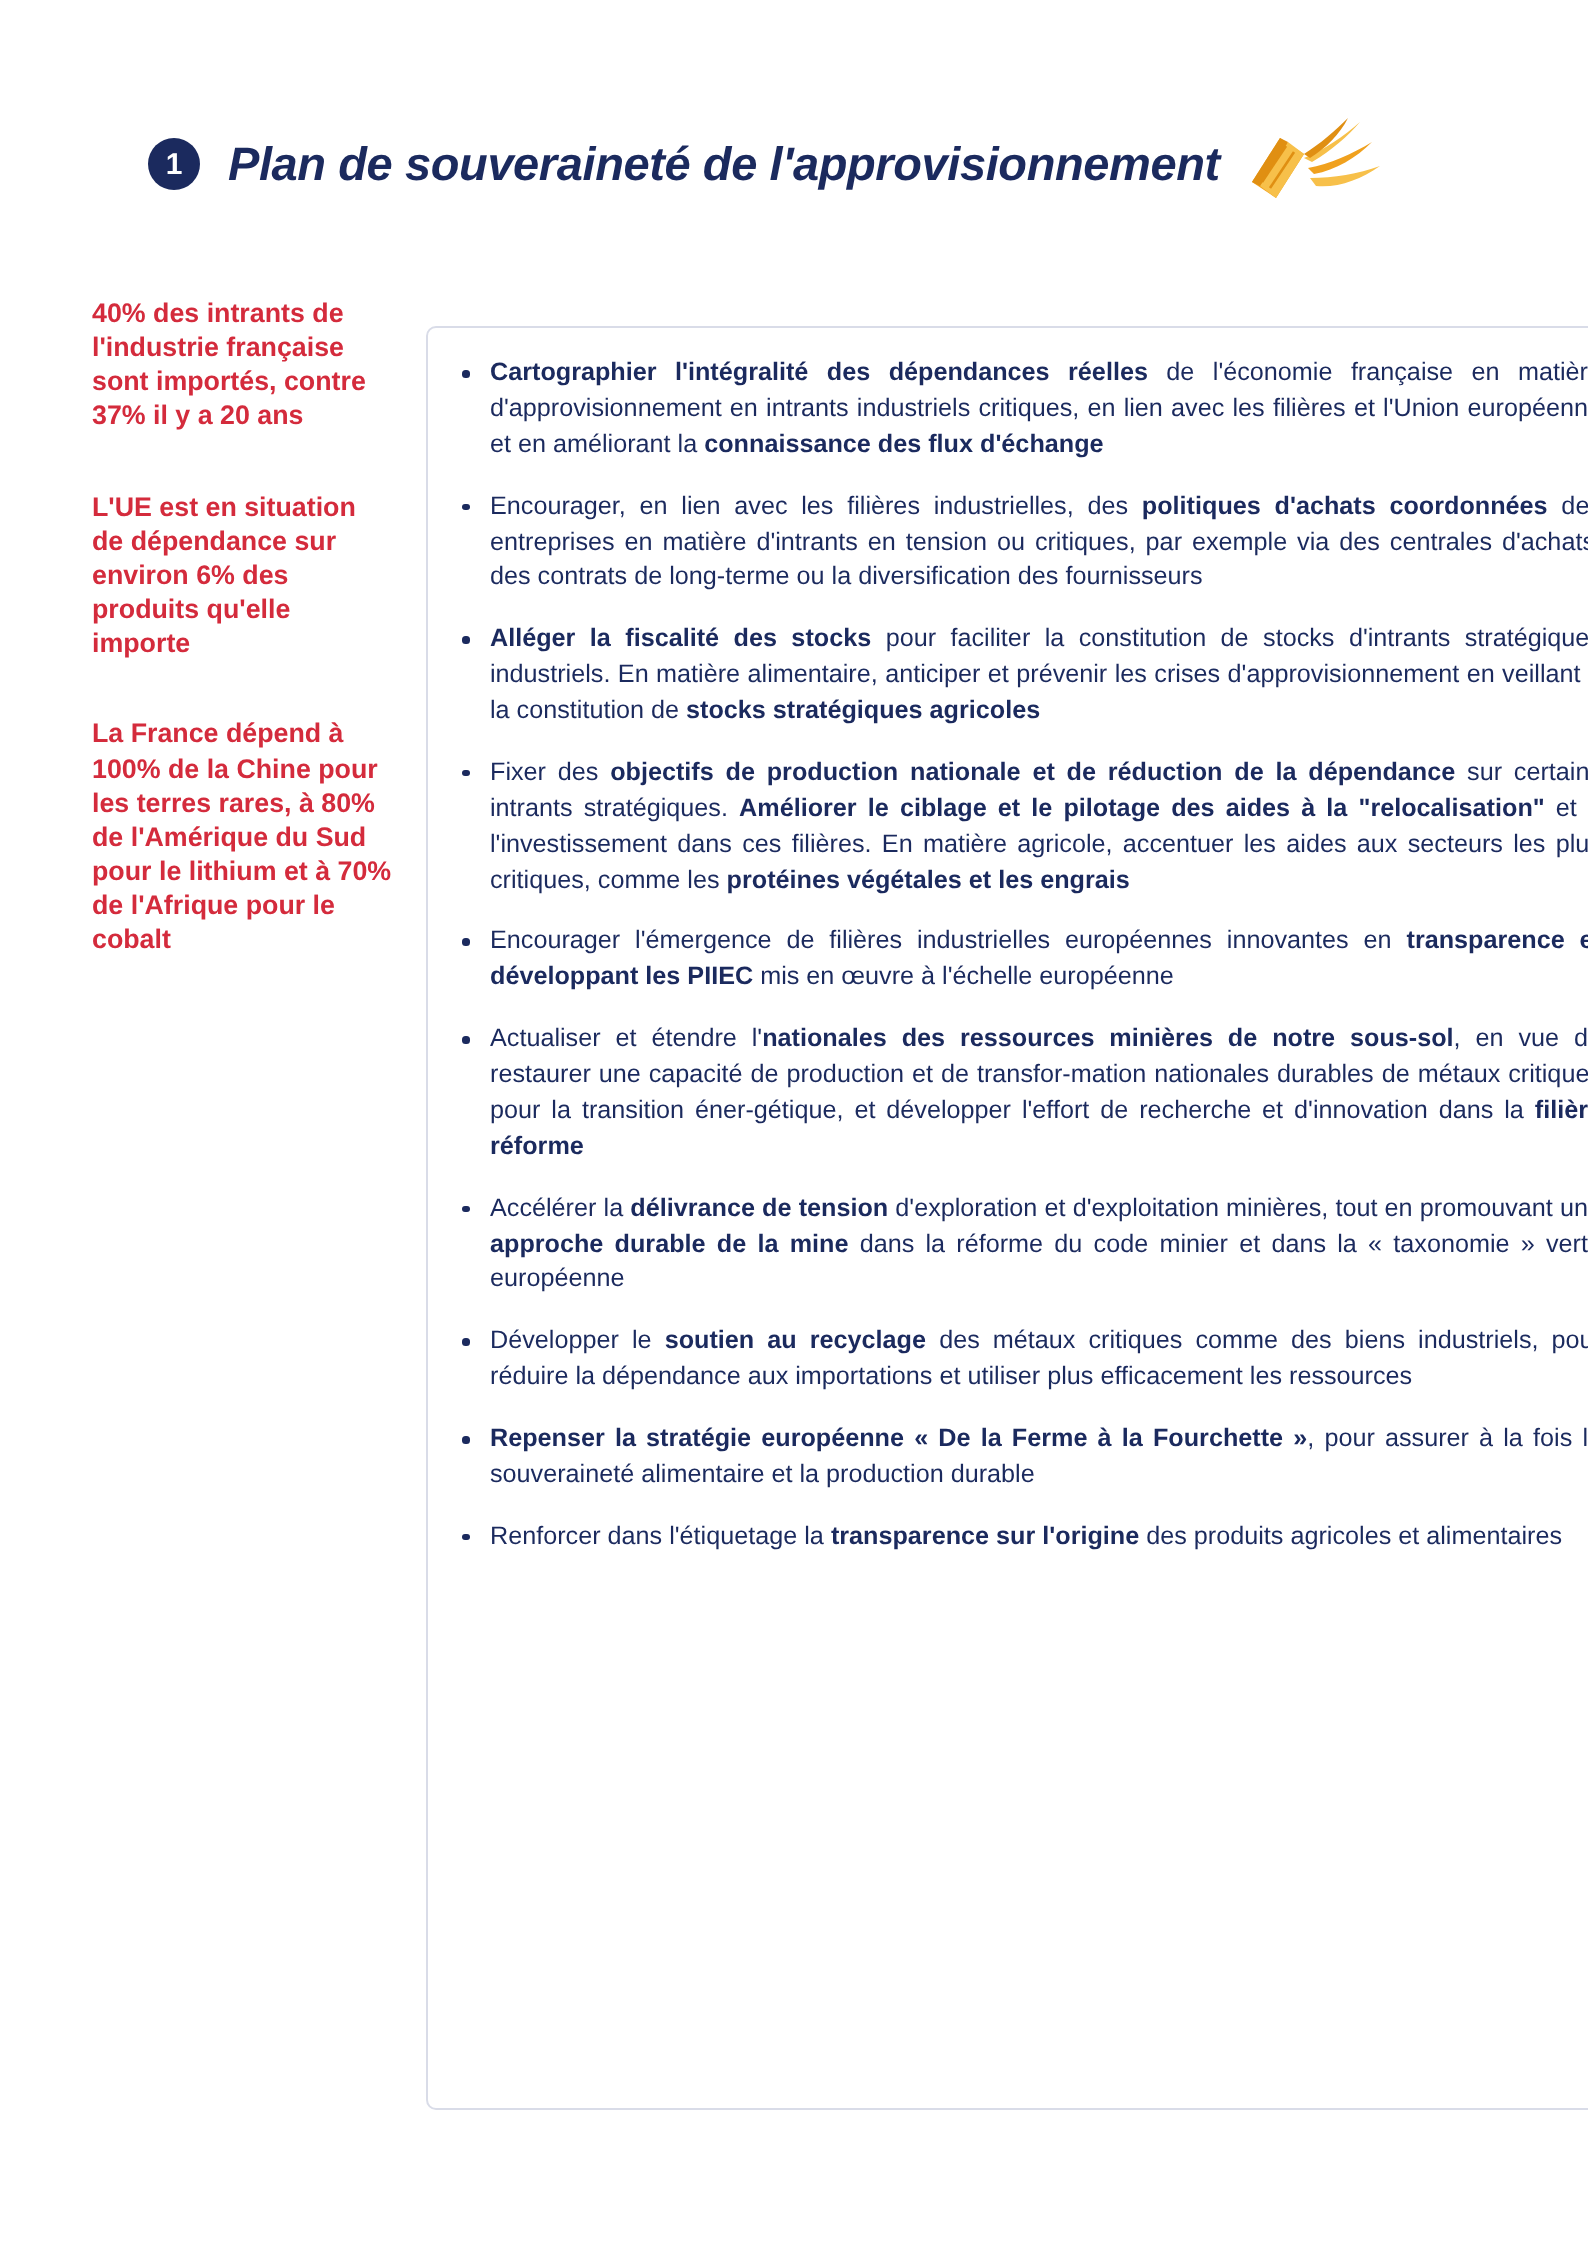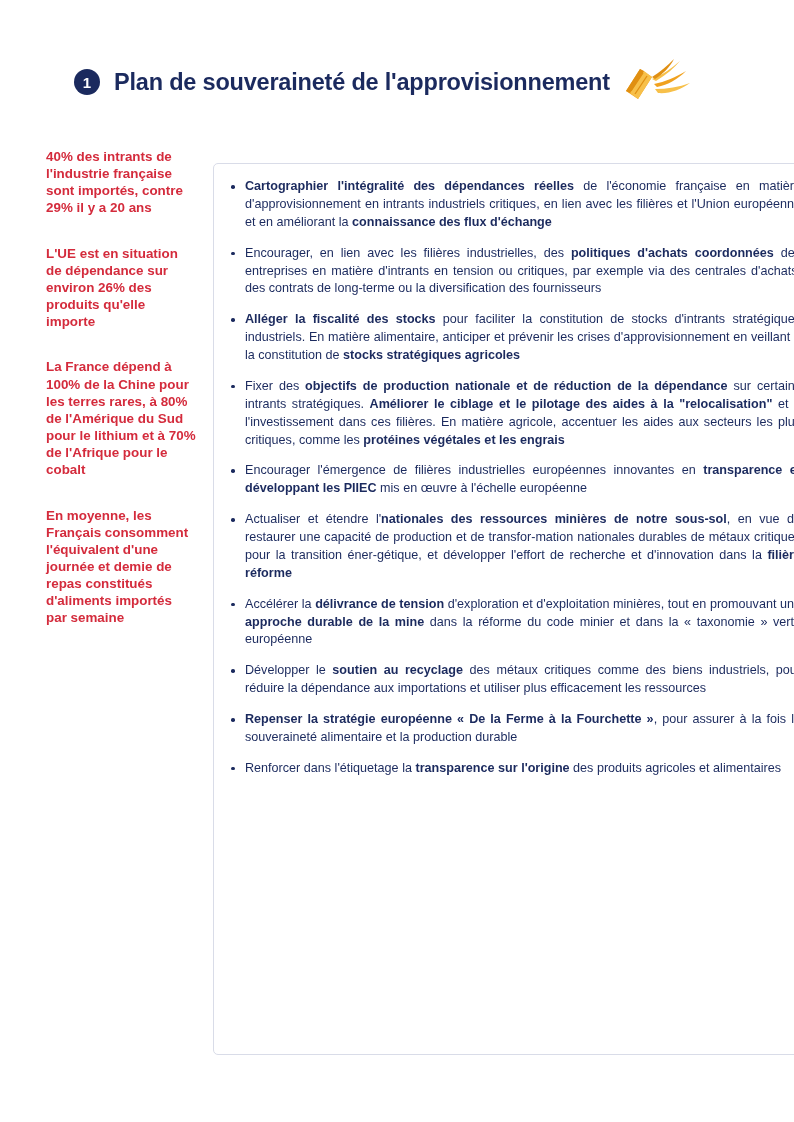--- a/index.html
+++ b/index.html
@@ -41,20 +41,21 @@
     flex: 0 0 auto;
     line-height: 1;
   }
   .header-title {
     margin-left: 14px;
     font-size: 23.5px;
     font-weight: bold;
     color: #1b2a5e;
     letter-spacing: -0.2px;
     white-space: nowrap;
+    font-style: italic;
   }
   .wheat-icon {
     margin-left: 10px;
     flex: 0 0 auto;
     display: block;
   }
 
   
   .stats {
     position: absolute;
@@ -129,24 +130,23 @@
         <path d="M30 20 C40 16 50 9 58 2 C52 9 44 16 34 22 Z" fill="#f7c04a"></path>
         <path d="M32 25 C43 23 54 18 64 12 C56 20 46 26 35 28 Z" fill="#f0a11e"></path>
         <path d="M33 30 C45 30 57 28 68 24 C58 31 47 35 36 34 Z" fill="#f7c04a"></path>
         <path d="M30 18 C38 13 46 6 52 0 C48 8 41 15 33 20 Z" fill="#e08f12"></path>
       </g>
     </svg>
   </span>
 </div>
 
 <div class="stats">
-  <div class="stat">40% des intrants de l'industrie française sont importés, contre 29% il y a 20 ans</div>
-  <div class="stat">L'UE est en situation de dépendance sur environ 26% des produits qu'elle importe</div>
+  <div class="stat">40% des intrants de l'industrie française sont importés, contre 37% il y a 20 ans</div>
+  <div class="stat">L'UE est en situation de dépendance sur environ 6% des produits qu'elle importe</div>
   <div class="stat">La France dépend à 100% de la Chine pour les terres rares, à 80% de l'Amérique du Sud pour le lithium et à 70% de l'Afrique pour le cobalt</div>
-  <div class="stat">En moyenne, les Français consomment l'équivalent d'une journée et demie de repas constitués d'aliments importés par semaine</div>
 </div>
 
 <div class="panel">
   <ul class="bullets">
     <li><b>Cartographier l'intégralité des dépendances réelles</b> de l'économie française en matière d'approvisionnement en intrants industriels critiques, en lien avec les filières et l'Union européenne et en améliorant la <b>connaissance des flux d'échange</b></li>
     <li>Encourager, en lien avec les filières industrielles, des <b>politiques d'achats coordonnées</b> des entreprises en matière d'intrants en tension ou critiques, par exemple via des centrales d'achats, des contrats de long-terme ou la diversification des fournisseurs</li>
     <li><b>Alléger la fiscalité des stocks</b> pour faciliter la constitution de stocks d'intrants stratégiques industriels. En matière alimentaire, anticiper et prévenir les crises d'approvisionnement en veillant à la constitution de <b>stocks stratégiques agricoles</b></li>
     <li>Fixer des <b>objectifs de production nationale et de réduction de la dépendance</b> sur certains intrants stratégiques. <b>Améliorer le ciblage et le pilotage des aides à la "relocalisation"</b> et à l'investissement dans ces filières. En matière agricole, accentuer les aides aux secteurs les plus critiques, comme les <b>protéines végétales et les engrais</b></li>
     <li>Encourager l'émergence de filières industrielles européennes innovantes en <b>transparence et développant les PIIEC</b> mis en œuvre à l'échelle européenne</li>
     <li>Actualiser et étendre l'<b>nationales des ressources minières de notre sous-sol</b>, en vue de restaurer une capacité de production et de transfor-mation nationales durables de métaux critiques pour la transition éner-gétique, et développer l'effort de recherche et d'innovation dans la <b>filière réforme</b></li>

